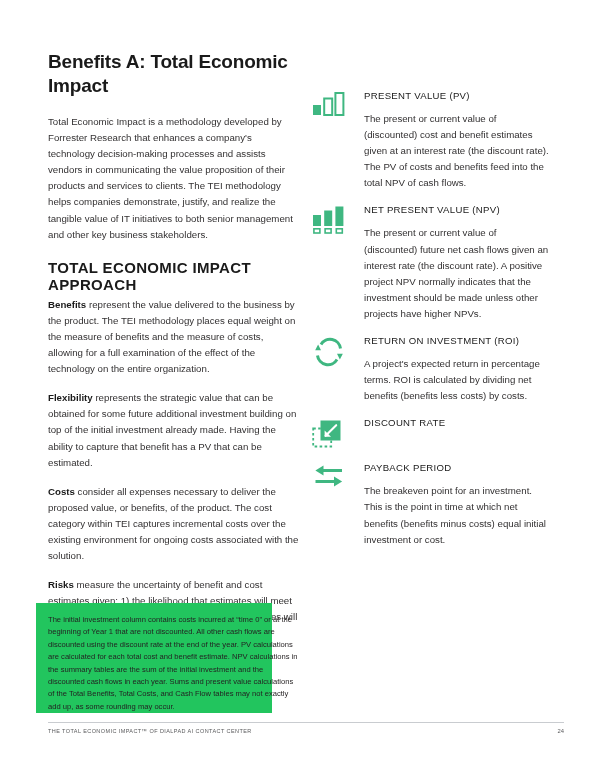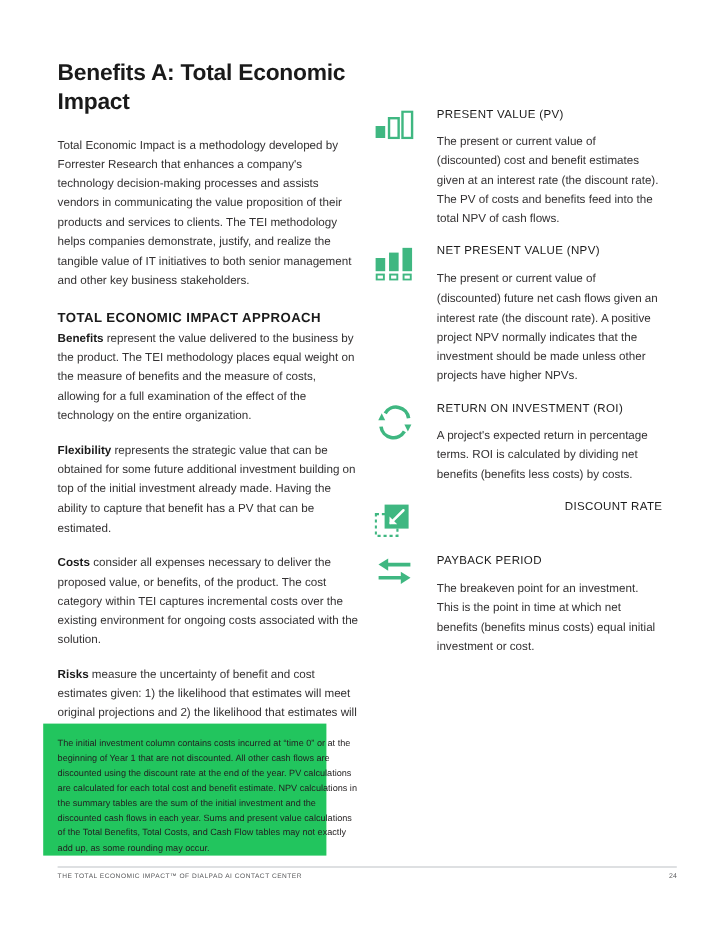--- a/index.html
+++ b/index.html
@@ -39,21 +39,21 @@
   
   .page-title {
     font-size: 19px;
     font-weight: bold;
     line-height: 24px;
     letter-spacing: -0.2px;
     margin: 0 0 16px 0;
     color: #1a1a1a;
   }
   .section-heading {
-    font-size: 11px;
+    font-size: 15px;
     font-weight: bold;
     letter-spacing: 0.35px;
     margin: 16px 0 4px 0;
     color: #1a1a1a;
   }
 
   
   p.body {
     font-size: 9.7px;
     line-height: 16.1px;
@@ -220,21 +220,21 @@
             <path d="M9 13.2 L3.2 13.2 L6.1 7.4 Z" fill="#3fb781"></path>
           </svg>
         </div>
         <div class="def-body">
           <div class="def-title">RETURN ON INVESTMENT (ROI)</div>
           <p class="def-text">A project's expected return in percentage terms. ROI is calculated by dividing net benefits (benefits less costs) by costs.</p>
         </div>
       </div>
     </div>
 
-    <div class="def-block" style="margin-bottom:13px;text-align:right;">
+    <div class="def-block" style="margin-bottom:13px;">
       <div class="def-row">
         <div class="def-icon">
           <svg width="34" height="30" viewBox="0 0 34 30">
             <rect x="1.2" y="9.5" width="18" height="18" fill="none" stroke="#3fb781" stroke-width="1.8" stroke-dasharray="2.6 2.4"></rect>
             <rect x="8.5" y="1.5" width="20" height="20" fill="#3fb781"></rect>
             <path d="M24.2 6.2 L13.6 16.8" stroke="#ffffff" stroke-width="2.1" stroke-linecap="round"></path>
             <path d="M12.6 11.4 L12.6 17.8 L19 17.8 Z" fill="#ffffff"></path>
           </svg>
         </div>
         <div class="def-body">

